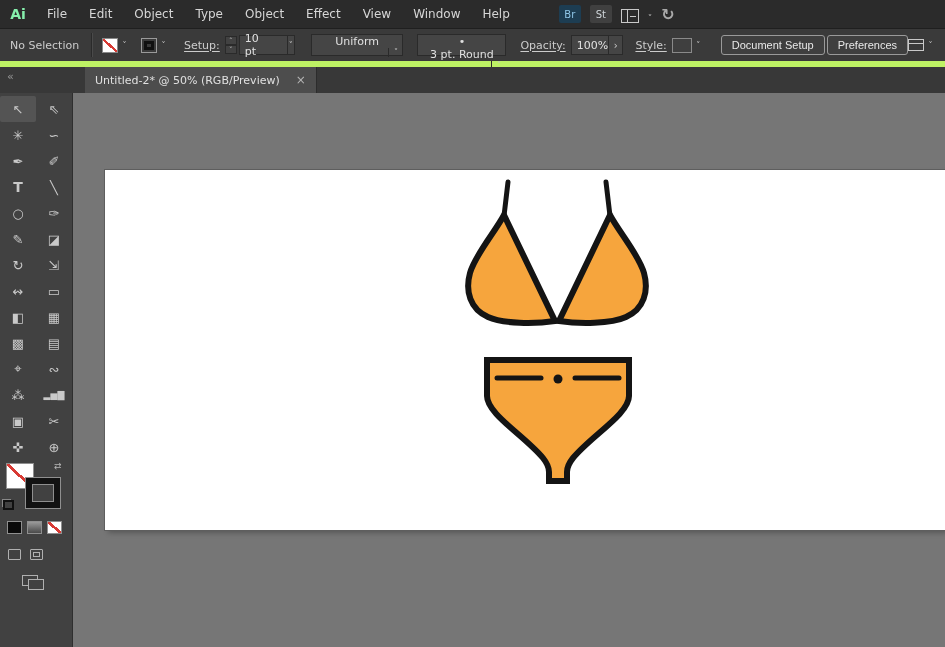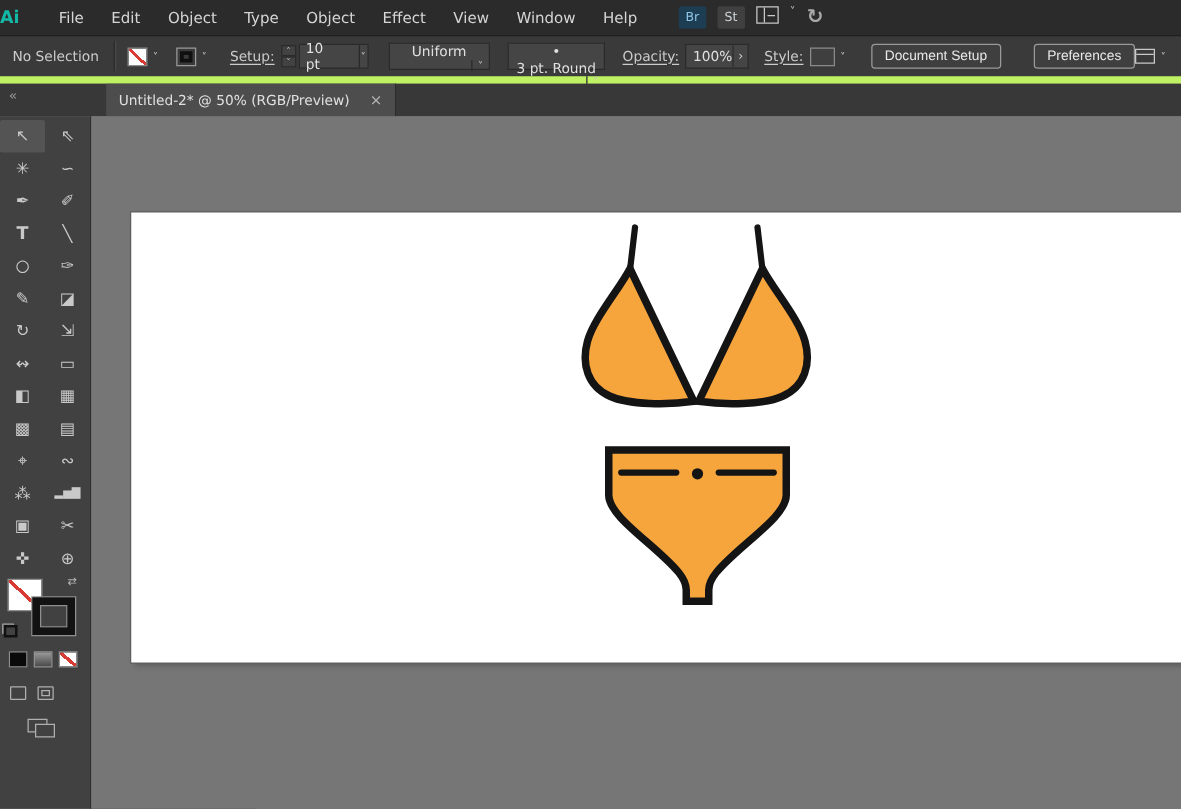--- a/index.html
+++ b/index.html
@@ -1,23 +1,23 @@
 <!DOCTYPE html>
 <html><head>
 <meta charset="utf-8">
 <style>
   * { margin:0; padding:0; box-sizing:border-box; }
   body { font-family:"DejaVu Sans", sans-serif; background:#222; }
   #app { position:relative; width:945px; height:647px; overflow:hidden; background:#767676; font-family:"DejaVu Sans", sans-serif; }
 
   
   .menubar { position:absolute; left:0; top:0; width:945px; height:28px; background:#2b2b2b; display:flex; align-items:center; color:#d6d6d6; font-size:12px; }
-  .logo { width:36px; color:#14b8a6; font-weight:bold; font-size:14px; }
+  .logo { width:36px; text-align:center; color:#86efac; font-weight:bold; font-size:14px; }
   .mi { padding:0 11px; line-height:28px; cursor:default; }
-  .mb-icons { display:flex; align-items:flex-start; gap:9px; margin-left:22px; }
+  .mb-icons { display:flex; align-items:flex-end; gap:9px; margin-left:38px; }
   .tile { width:22px; height:18px; border-radius:2px; font-size:10px; display:flex; align-items:center; justify-content:center; }
   .tile.br { background:#1d3d52; color:#8fc7e8; }
   .tile.st { background:#404040; color:#d0d6da; }
   .ws-icon { width:18px; height:14px; border:1px solid #c9c9c9; position:relative; background:#2b2b2b; }
   .ws-icon::before { content:""; position:absolute; left:5px; top:0; bottom:0; width:1px; background:#c9c9c9; }
   .ws-icon::after { content:""; position:absolute; left:8px; top:6px; right:2px; height:1px; background:#c9c9c9; }
   .chev { font-size:9px; color:#bdbdbd; }
   .sync { font-size:16px; color:#a9a9a9; font-weight:bold; line-height:1; }
 
   
@@ -148,21 +148,21 @@
       <span>100%</span>
     </div>
     <span class="arrowbtn" style="margin-right:12px;">›</span>
 
     <span class="lbl">Style:</span>
     <div class="ctl" style="margin-right:16px;">
       <span class="swatch" style="width:20px;background:#3f3f3f;"></span>
       <span class="chevbtn">˅</span>
     </div>
 
-    <button class="btn" style="margin-right:26px;text-align:center;">Document Setup</button>
+    <button class="btn" style="margin-right:2px;text-align:center;">Document Setup</button>
     <button class="btn">Preferences</button>
 
     <div style="flex:1;"></div>
     <div class="ctl">
       <span class="panel-icon"></span>
       <span class="chevbtn">˅</span>
     </div>
   </div>
 
   <div class="tabstrip">

